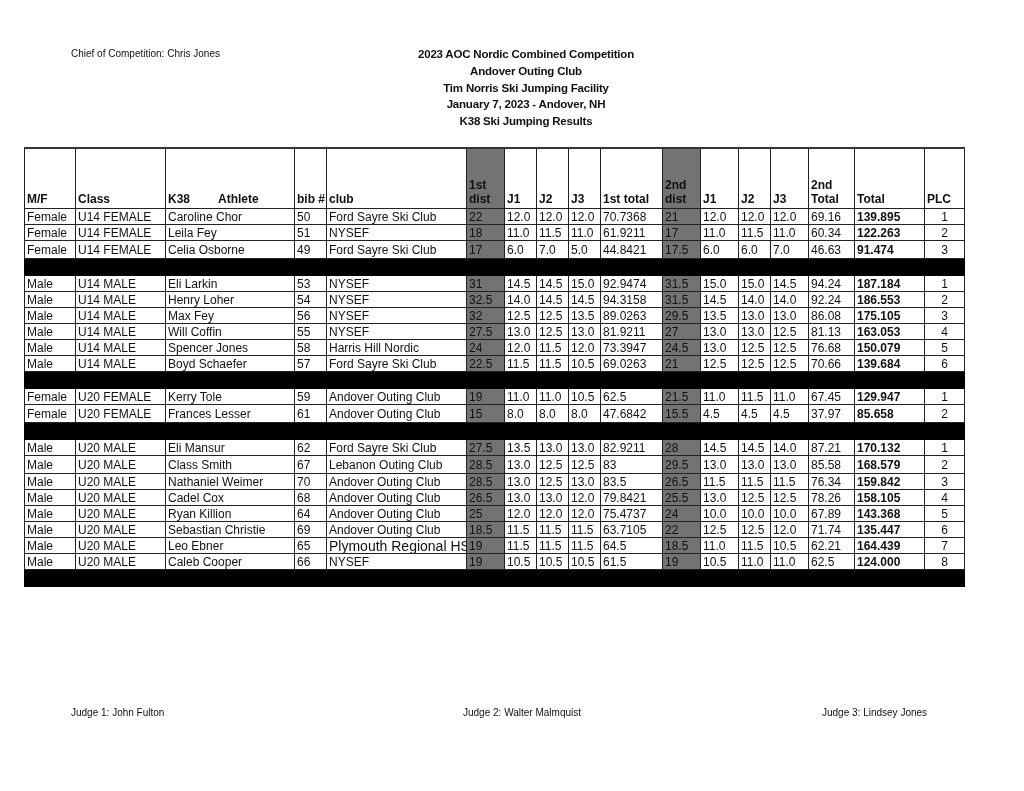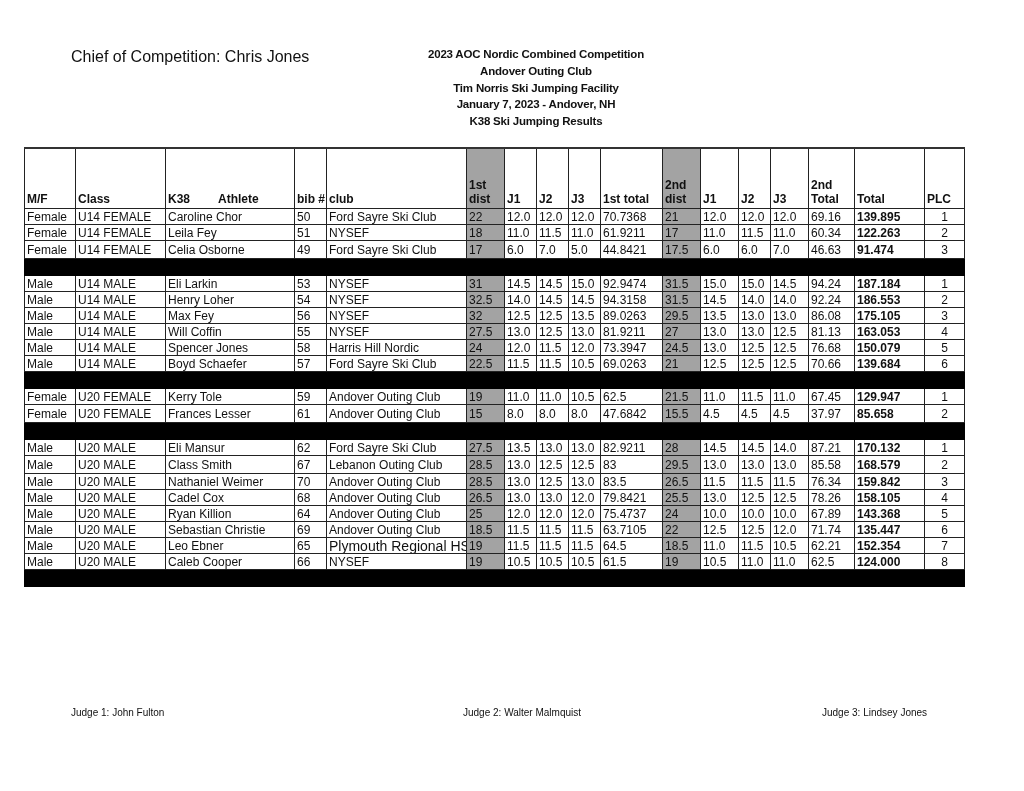--- a/index.html
+++ b/index.html
@@ -1,28 +1,28 @@
 <!DOCTYPE html>
 <html><head>
 <meta charset="utf-8">
 <style>
   html, body { margin:0; padding:0; background:#ffffff; }
   body { width:1024px; height:791px; position:relative; overflow:hidden;
          font-family:"Liberation Sans", sans-serif; color:#111; }
-  .chief { position:absolute; left:71px; top:48px; font-size:16px; }
-  .titles { position:absolute; left:336px; width:400px; top:46px; text-align:center;
+  .chief { position:absolute; left:71px; top:48px; font-size:10px; }
+  .titles { position:absolute; left:326px; width:400px; top:46px; text-align:center;
             font-family:"Liberation Sans", sans-serif; font-weight:bold; font-size:11.5px; line-height:16.8px; }
   .titles div { letter-spacing:-0.2px; }
   table.results { position:absolute; left:24px; top:147px; border-collapse:collapse;
                   font-size:12px; table-layout:fixed; width:940px; }
   table.results td, table.results th { border:1px solid #222; padding:0 2px; height:15px;
                   white-space:nowrap; overflow:hidden; line-height:14px; }
   table.results th { text-align:left; vertical-align:bottom; font-weight:bold; height:57px; padding-bottom:2px; }
   table.results tr.hdr th { border-top:2px solid #333; }
-  .green { background:#a3a3a3; }
+  .green { background:#737373; }
   .bold { font-weight:bold; }
   .center { text-align:center; }
   tr.sep td { background:#000; height:16px; border-color:#000; }
   tr.tall td { height:17px; }
   .small { font-size:14px; }
   .judge { position:absolute; top:707px; font-size:10px; }
 </style>
 </head>
 <body>
 
@@ -419,21 +419,21 @@
         <td class="green">19</td>
         <td>11.5</td>
         <td>11.5</td>
         <td>11.5</td>
         <td>64.5</td>
         <td class="green">18.5</td>
         <td>11.0</td>
         <td>11.5</td>
         <td>10.5</td>
         <td>62.21</td>
-        <td class="bold">152.354</td>
+        <td class="bold">164.439</td>
         <td class="center">7</td>
       </tr>
       <tr>
         <td>Male</td>
         <td>U20 MALE</td>
         <td>Caleb Cooper</td>
         <td>66</td>
         <td>NYSEF</td>
         <td class="green">19</td>
         <td>10.5</td>

